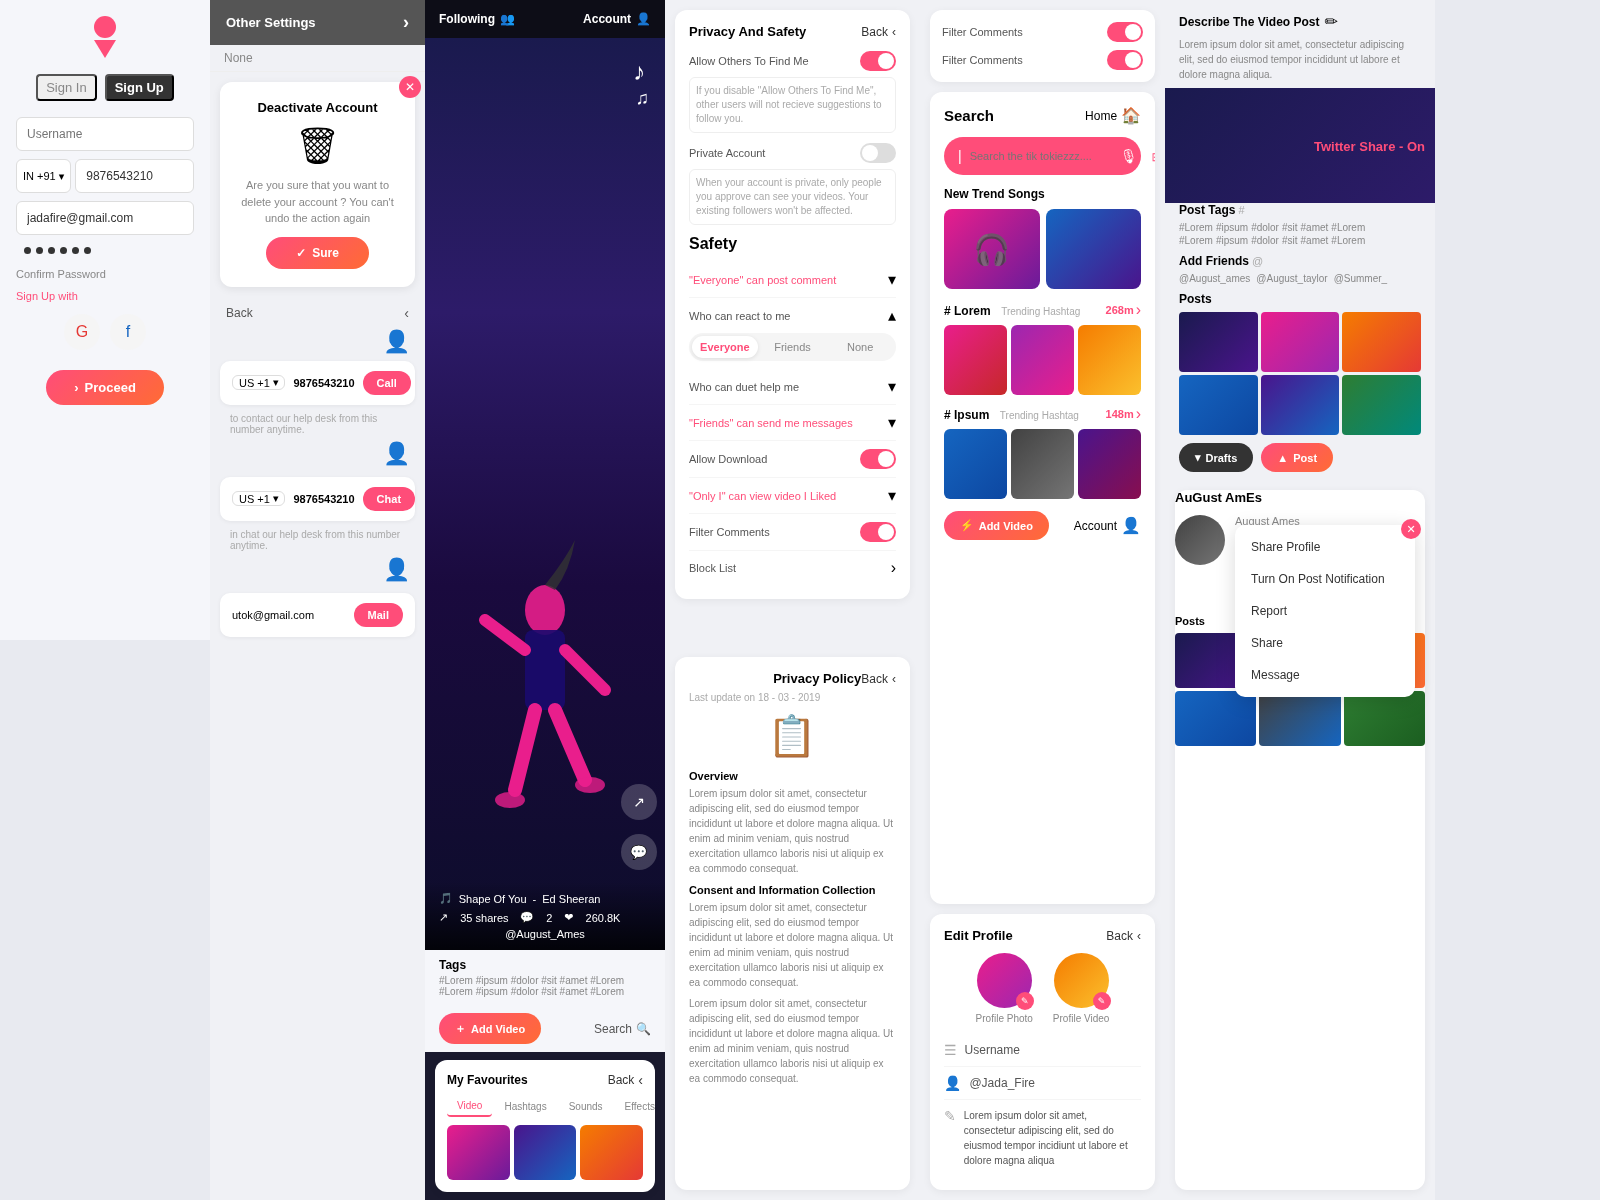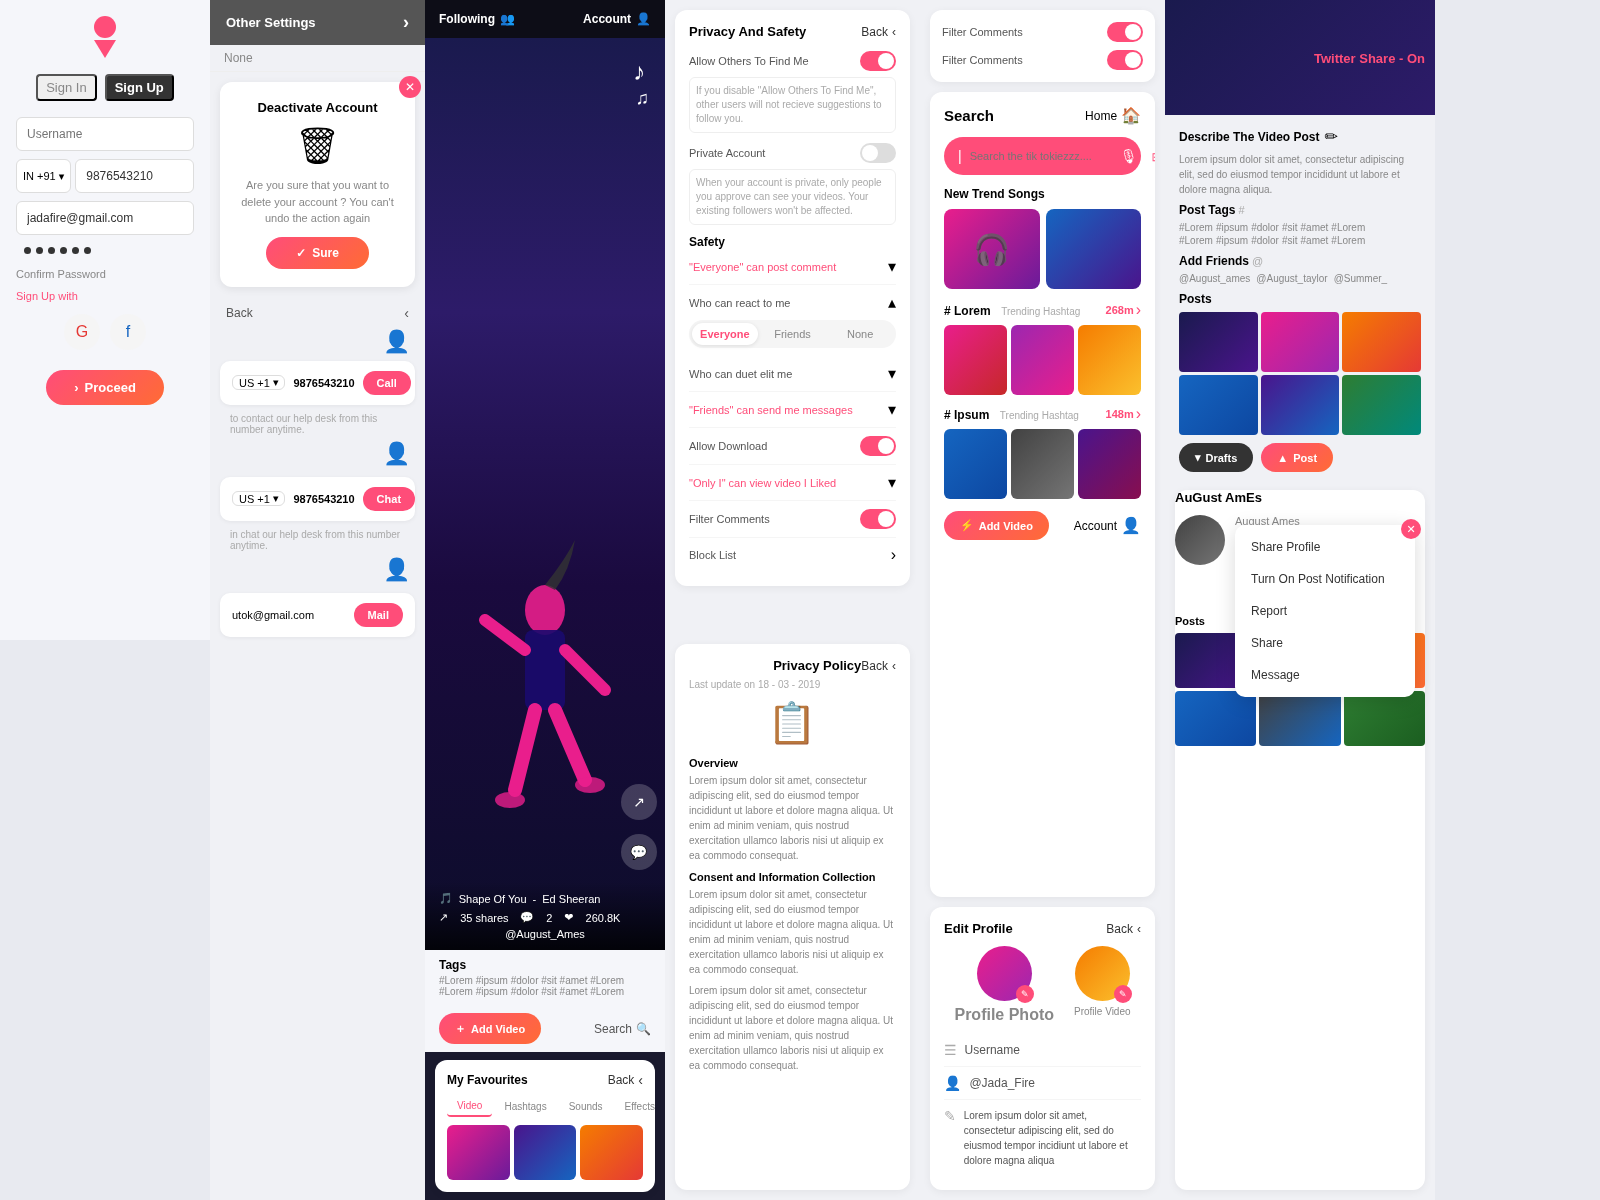--- a/index.html
+++ b/index.html
@@ -504,42 +504,42 @@
         <div class="toggle on"></div>
       </div>
       <div style="font-size:10px; color:#aaa; line-height:1.4; margin-bottom:10px; border:1px solid #eee; padding:6px; border-radius:6px;">If you disable "Allow Others To Find Me", other users will not recieve suggestions to follow you.</div>
 
       <div style="display:flex; justify-content:space-between; align-items:center; margin-bottom:6px;">
         <span style="font-size:11px; color:#555;">Private Account</span>
         <div class="toggle off"></div>
       </div>
       <div style="font-size:10px; color:#aaa; line-height:1.4; margin-bottom:10px; border:1px solid #eee; padding:6px; border-radius:6px;">When your account is private, only people you approve can see your videos. Your existing followers won't be affected.</div>
 
-      <div style="font-size:12px; font-weight:700; margin-bottom:0;">Safety</div>
+      <div style="font-size:16px; font-weight:700; margin-bottom:9px;">Safety</div>
 
       <div style="display:flex; justify-content:space-between; align-items:center; padding:8px 0; border-bottom:1px solid #f5f5f5; cursor:pointer;">
         <span style="font-size:11px; color:#ff4d79;">"Everyone" can post comment</span>
         <span>▾</span>
       </div>
 
       <div style="padding:8px 0;">
         <div style="display:flex; justify-content:space-between; align-items:center; cursor:pointer;">
           <span style="font-size:11px; color:#555;">Who can react to me</span>
           <span>▴</span>
         </div>
 
         <div style="display:flex; background:#f5f5f5; border-radius:20px; padding:3px; margin-top:8px; gap:2px;">
           <button style="flex:1; background:white; border:none; border-radius:16px; padding:5px 8px; font-size:11px; color:#ff4d79; font-weight:600; cursor:pointer; box-shadow:0 1px 4px rgba(0,0,0,0.1);">Everyone</button>
           <button style="flex:1; background:none; border:none; border-radius:16px; padding:5px 8px; font-size:11px; color:#888; cursor:pointer;">Friends</button>
           <button style="flex:1; background:none; border:none; border-radius:16px; padding:5px 8px; font-size:11px; color:#888; cursor:pointer;">None</button>
         </div>
       </div>
 
       <div style="display:flex; justify-content:space-between; align-items:center; padding:8px 0; border-bottom:1px solid #f5f5f5; cursor:pointer;">
-        <span style="font-size:11px; color:#555;">Who can duet elit me</span>
+        <span style="font-size:11px; color:#555;">Who can duet help me</span>
         <span>▾</span>
       </div>
 
       <div style="display:flex; justify-content:space-between; align-items:center; padding:8px 0; border-bottom:1px solid #f5f5f5; cursor:pointer;">
         <span style="font-size:11px; color:#ff4d79;">"Friends" can send me messages</span>
         <span>▾</span>
       </div>
 
       <div style="display:flex; justify-content:space-between; align-items:center; padding:8px 0; border-bottom:1px solid #f5f5f5;">
         <span style="font-size:11px; color:#555;">Allow Download</span>
@@ -677,21 +677,21 @@
           <span>Back</span>
           <span>‹</span>
         </button>
       </div>
 
       <div style="display:flex; gap:20px; justify-content:center; margin:10px 0;">
         <div style="display:flex; flex-direction:column; align-items:center; gap:5px;">
           <div style="width:55px; height:55px; border-radius:50%; background:linear-gradient(135deg,#e91e8c,#9c27b0); position:relative;">
             <div style="position:absolute; bottom:-2px; right:-2px; width:18px; height:18px; background:#ff4d79; border-radius:50%; display:flex; align-items:center; justify-content:center; color:white; font-size:9px;">✎</div>
           </div>
-          <span style="font-size:16px; color:#888;font-weight:bold;">Profile Photo</span>
+          <span style="font-size:10px; color:#888;">Profile Photo</span>
         </div>
         <div style="display:flex; flex-direction:column; align-items:center; gap:5px;">
           <div style="width:55px; height:55px; border-radius:50%; background:linear-gradient(135deg,#f57c00,#fbc02d); position:relative;">
             <div style="position:absolute; bottom:-2px; right:-2px; width:18px; height:18px; background:#ff4d79; border-radius:50%; display:flex; align-items:center; justify-content:center; color:white; font-size:9px;">✎</div>
           </div>
           <span style="font-size:10px; color:#888;">Profile Video</span>
         </div>
       </div>
 
       <div style="display:flex; align-items:center; gap:8px; padding:8px 0; border-bottom:1px solid #f5f5f5;">
@@ -706,30 +706,30 @@
 
       <div style="display:flex; align-items:flex-start; gap:8px; padding:8px 0;">
         <span style="font-size:14px; color:#aaa;">✎</span>
         <span style="font-size:10px; color:#555; line-height:1.5; flex:1;">Lorem ipsum dolor sit amet, consectetur adipiscing elit, sed do eiusmod tempor incidiunt ut labore et dolore magna aliqua</span>
       </div>
     </div>
   </div>
 
   <div style="width:270px; background:#f0f1f5; display:flex; flex-direction:column; height:1200px; overflow:hidden;">
 
-    <div style="height:115px; background:linear-gradient(135deg,#1a1a4e,#2d1b69); position:relative; overflow:hidden;">
-      <div style="position:absolute; right:10px; top:50%; transform:translateY(-50%); color:#ff4d79; font-size:13px; font-weight:600;">Twitter Share - On</div>
-    </div>
-
     <div style="padding:12px 14px 6px;">
       <div style="display:flex; align-items:center; gap:5px; margin-bottom:6px;">
         <span style="font-size:12px; font-weight:700;">Describe The Video Post</span>
         <span>✏</span>
       </div>
       <div style="font-size:10px; color:#888; line-height:1.5;">Lorem ipsum dolor sit amet, consectetur adipiscing elit, sed do eiusmod tempor incididunt ut labore et dolore magna aliqua.</div>
+    </div>
+
+    <div style="height:115px; background:linear-gradient(135deg,#1a1a4e,#2d1b69); position:relative; overflow:hidden;">
+      <div style="position:absolute; right:10px; top:50%; transform:translateY(-50%); color:#ff4d79; font-size:13px; font-weight:600;">Twitter Share - On</div>
     </div>
 
     <div style="padding:0 14px 8px;">
       <div style="display:flex; align-items:center; gap:3px; margin-bottom:5px;">
         <span style="font-size:12px; font-weight:700;">Post Tags</span>
         <span style="font-size:11px; color:#aaa;">#</span>
       </div>
       <div style="display:flex; flex-wrap:wrap; gap:3px; margin-bottom:2px;">
         <span style="font-size:10px; color:#888;">#Lorem</span>
         <span style="font-size:10px; color:#888;">#ipsum</span>

